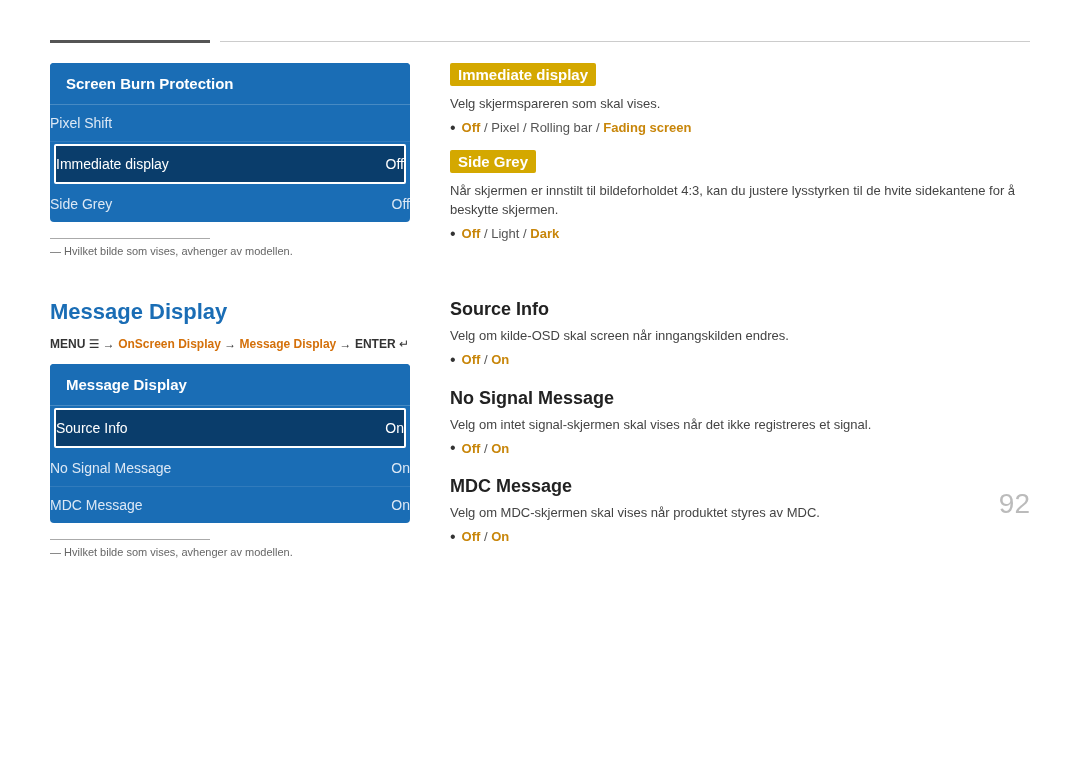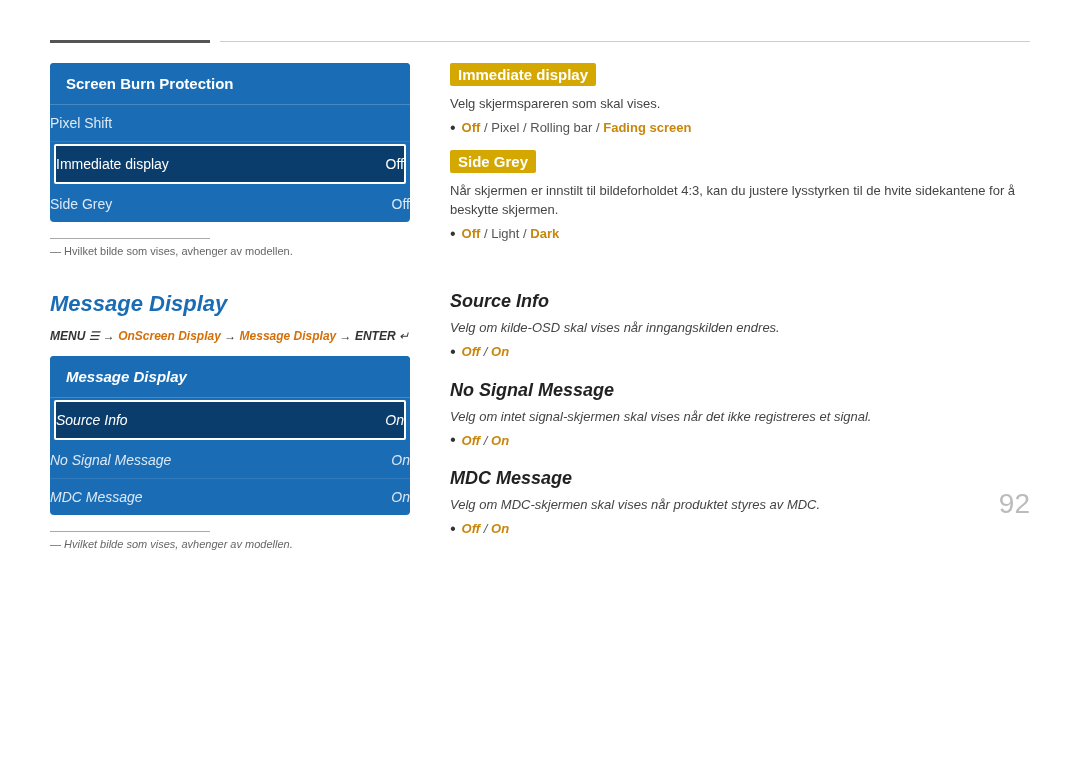--- a/index.html
+++ b/index.html
@@ -132,22 +132,21 @@
     }
     .option-off { color: #c8860a; font-weight: bold; }
     .option-on { color: #c8860a; font-weight: bold; }
     .option-normal { color: #555; }
 
     
     .bottom-layout {
       display: grid;
       grid-template-columns: 360px 1fr;
       gap: 0 40px;
-      margin-top: 30px;
-      font-style: italic;
+      margin-top: 38px;
     }
 
     .section-heading-blue {
       font-size: 22px;
       font-weight: bold;
       color: #1a6db5;
       margin-bottom: 10px;
     }
     .breadcrumb-line {
       font-size: 12px;
@@ -269,21 +268,21 @@
           <span class="item-value">On</span>
         </div>
       </div>
       <div class="footnote-divider"></div>
       <div class="footnote">― Hvilket bilde som vises, avhenger av modellen.</div>
     </div>
 
     <div class="right-sections">
       <div class="right-section">
         <div class="right-section-title">Source Info</div>
-        <div class="section-desc">Velg om kilde-OSD skal vises når inngangskilden endres.</div>
+        <div class="section-desc">Velg om kilde-OSD skal screen når inngangskilden endres.</div>
         <div class="bullet-line">
           <span class="bullet-dot">•</span>
           <span>
             <span class="option-off">Off</span>
             <span class="option-normal"> / </span>
             <span class="option-on">On</span>
           </span>
         </div>
       </div>
       <div class="right-section">

